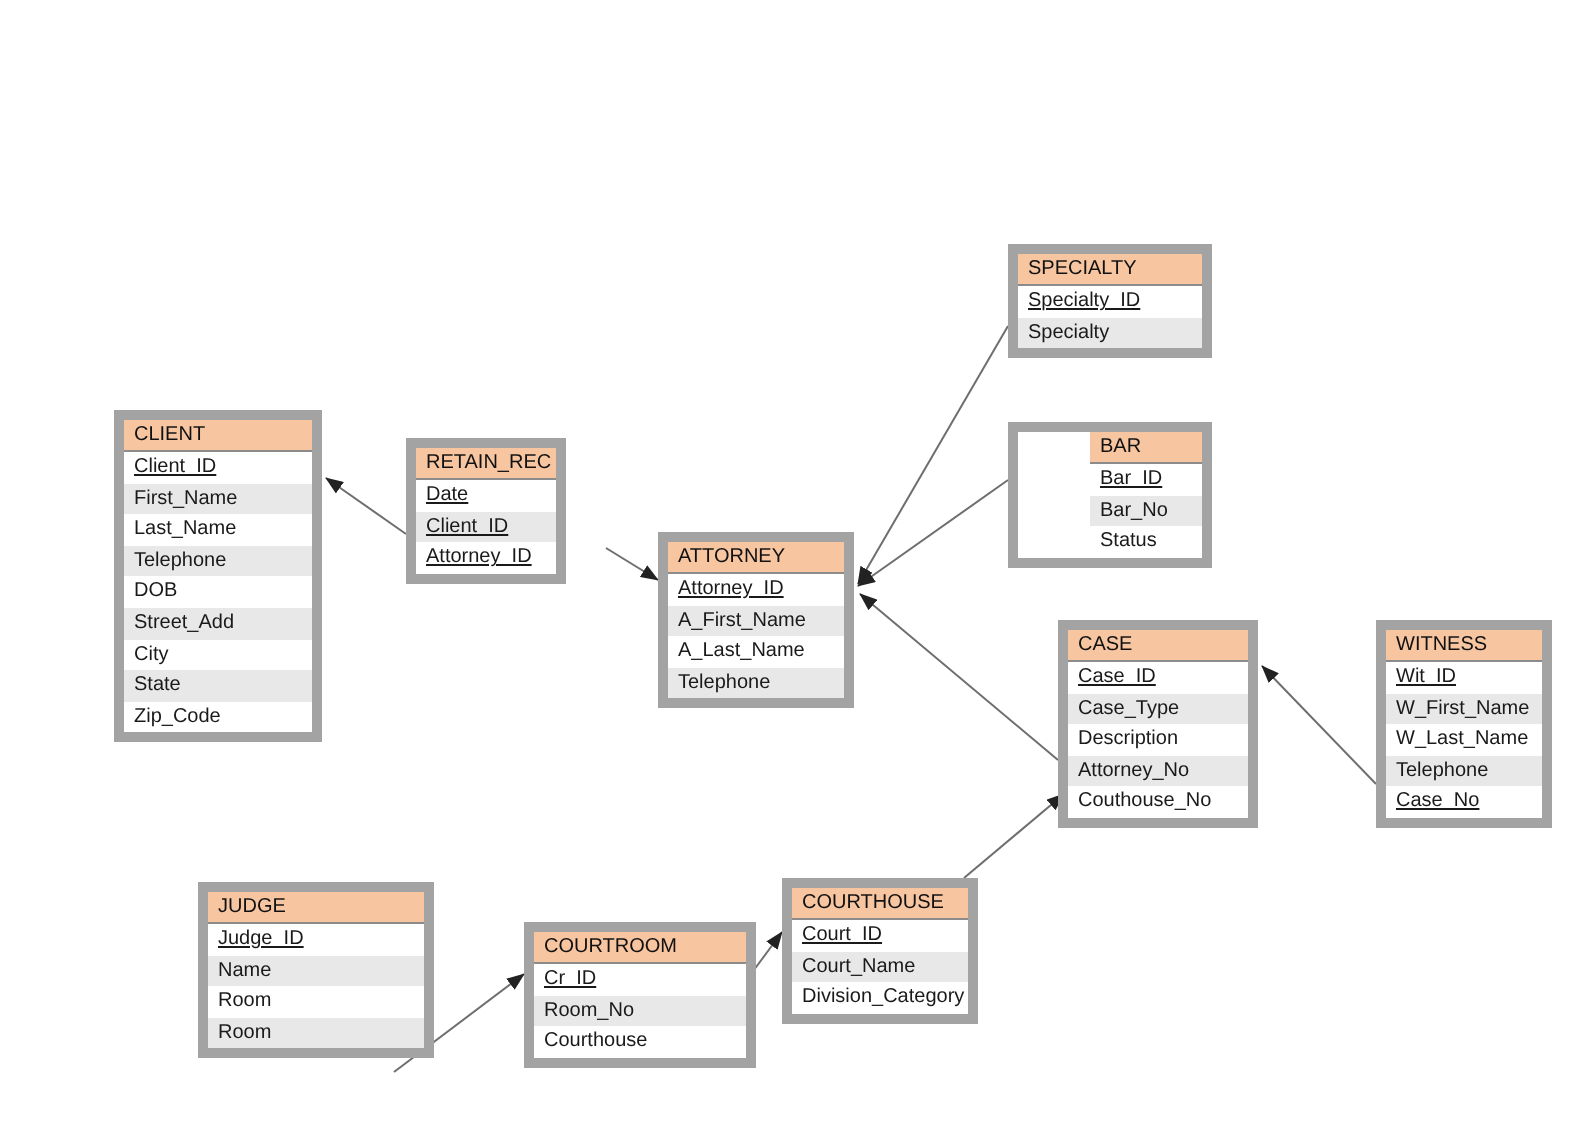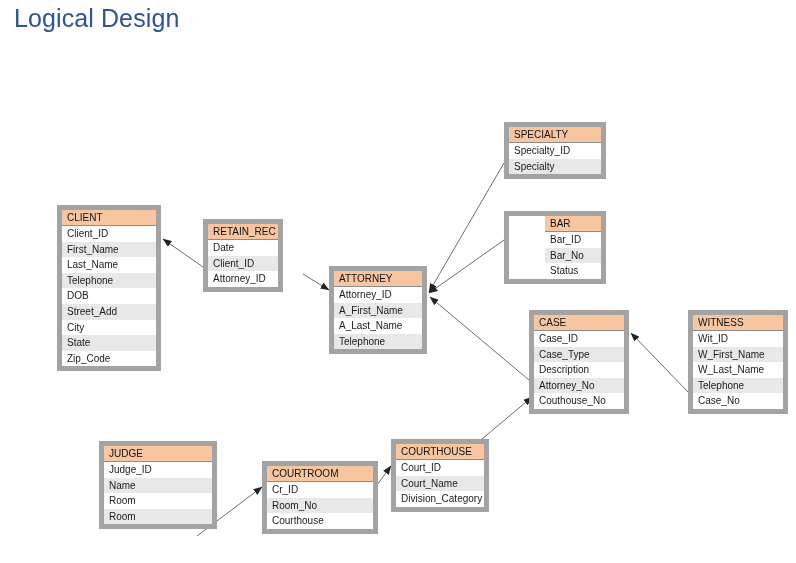--- a/index.html
+++ b/index.html
@@ -79,28 +79,28 @@
     padding: 0 5px;
     white-space: nowrap;
     overflow: hidden;
     box-sizing: border-box;
     background: #ffffff;
   }
   .attr.alt {
     background: #e8e8e8;
   }
   .attr .key {
+    text-decoration: underline;
   }
 </style>
 </head>
 <body>
 
 <div id="slide">
 
-  <div id="page-title">Logical Design</div>
 
   <div id="canvas">
     <svg id="connectors" viewBox="0 0 796 563" xmlns="http://www.w3.org/2000/svg">
       <defs>
         <marker id="arrowhead" markerWidth="9" markerHeight="7" refX="8.5" refY="3.5" orient="auto" markerUnits="userSpaceOnUse">
           <path d="M0,0 L9,3.5 L0,7 Z" fill="#222222"></path>
         </marker>
       </defs>
       <g id="connector-group" stroke="#6e6e6e" stroke-width="1" fill="none">
           <line x1="203" y1="267" x2="163" y2="239" marker-end="url(#arrowhead)"></line>
@@ -152,21 +152,21 @@
           <div class="attr"><span>Status</span></div>
         </div>
         <div class="entity" style="left: 529px; top: 310px; width: 100px;">
           <div class="entity-header">CASE</div>
           <div class="attr"><span class="key">Case_ID</span></div>
           <div class="attr alt"><span>Case_Type</span></div>
           <div class="attr"><span>Description</span></div>
           <div class="attr alt"><span>Attorney_No</span></div>
           <div class="attr"><span>Couthouse_No</span></div>
         </div>
-        <div class="entity" style="left: 688px; top: 310px; width: 100px;">
+        <div class="entity" style="left: 688px; top: 310px; width: 88px;">
           <div class="entity-header">WITNESS</div>
           <div class="attr"><span class="key">Wit_ID</span></div>
           <div class="attr alt"><span>W_First_Name</span></div>
           <div class="attr"><span>W_Last_Name</span></div>
           <div class="attr alt"><span>Telephone</span></div>
           <div class="attr"><span class="key">Case_No</span></div>
         </div>
         <div class="entity" style="left: 391px; top: 439px; width: 98px;">
           <div class="entity-header">COURTHOUSE</div>
           <div class="attr"><span class="key">Court_ID</span></div>

